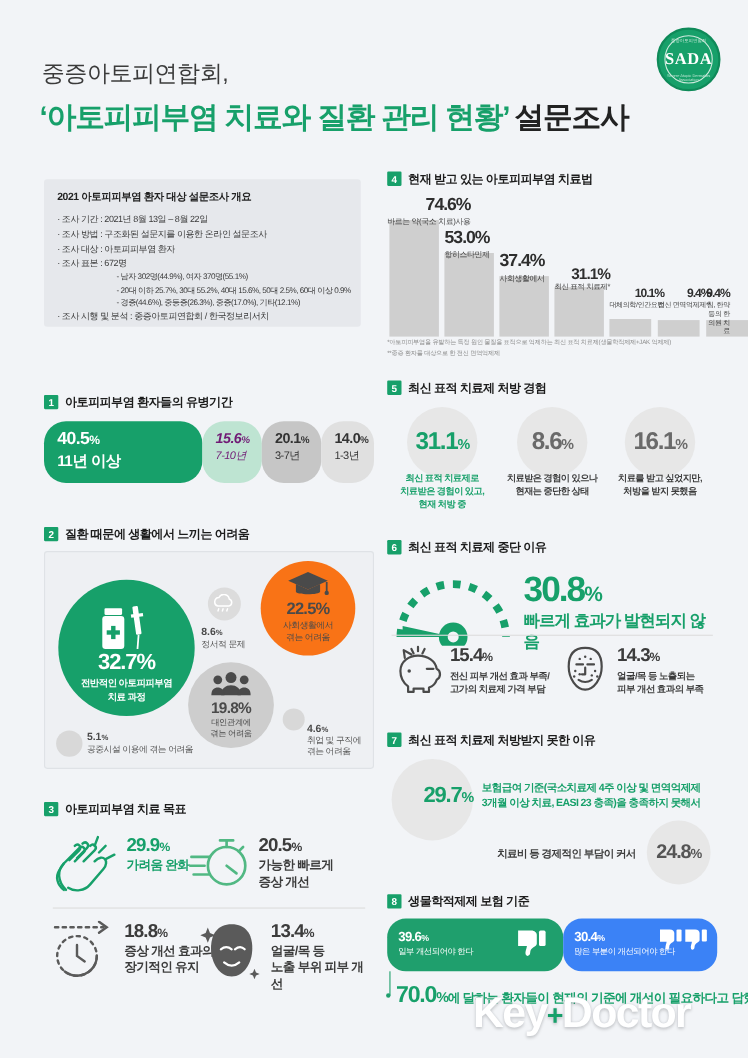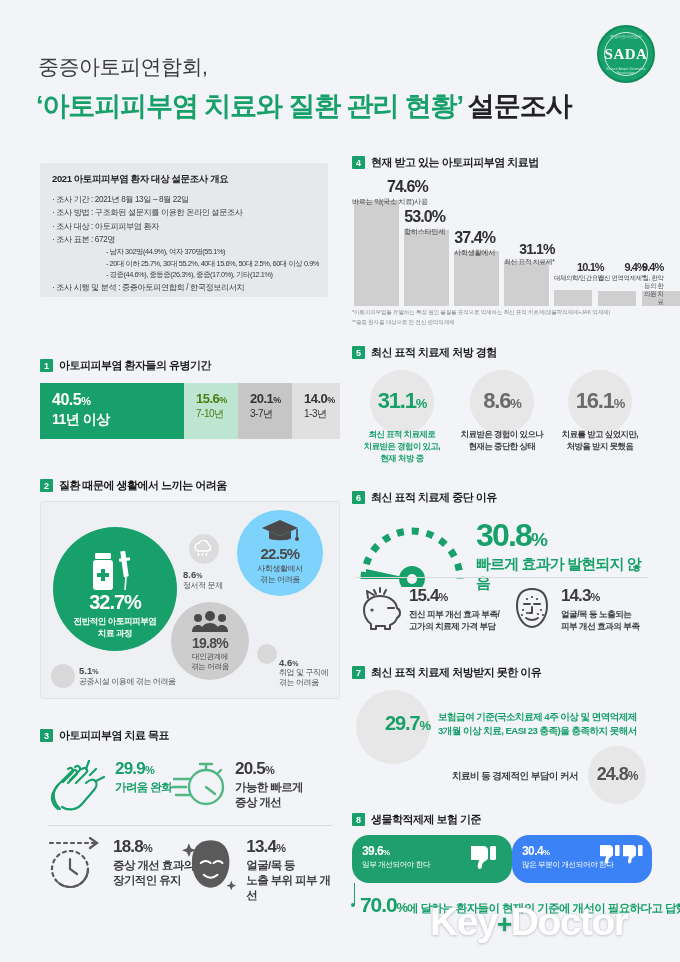--- a/index.html
+++ b/index.html
@@ -36,45 +36,45 @@
 
   
   .sec-h { display:flex; align-items:center; gap:6px; }
   .sec-num { width:13px; height:13px; background:#17a06a; color:#fff; font-size:9px; font-weight:bold;
              display:flex; align-items:center; justify-content:center; border-radius:1px; }
   .sec-t { font-size:11px; font-weight:bold; color:#1c1c1c; letter-spacing:-0.5px; }
 
   
   .s1 { position:absolute; left:40px; top:358px; width:300px; }
   .s1-bars { display:flex; margin-top:10px; height:56px; }
-  .s1-b { position:relative; padding:8px 0 0 12px; }
+  .s1-b { position:relative; padding:8px 0 0 12px;border-radius:20px; }
   .s1-b.b0 { width:144px; background:#17a06a; }
   .s1-b.b1 { width:54px; background:#bee4d2; }
   .s1-b.b2 { width:54px; background:#c6c6c6; }
   .s1-b.b3 { width:48px; background:#e0e0e0; }
   .s1-p { font-size:13px; font-weight:bold; letter-spacing:-0.5px; }
   .s1-p .sm { font-size:9px; }
   .s1-l { font-size:10.5px; font-weight:bold; letter-spacing:-0.5px; margin-top:1px;}
   .b0 .s1-p { font-size:16px; color:#fff; }
   .b0 .s1-p .sm { font-size:11px; }
   .b0 .s1-l { font-size:14px; color:#fff; margin-top:2px;}
-  .b1 .s1-p,.b1 .s1-l { color:#4d7c0f; }
+  .b1 .s1-p,.b1 .s1-l { color:#701a75;font-style:italic; }
   .b2 .s1-p,.b2 .s1-l { color:#333; }
   .b3 .s1-p,.b3 .s1-l { color:#333; }
   .b1 .s1-l,.b2 .s1-l,.b3 .s1-l { font-weight:normal; font-size:10px;}
 
   
   .s2 { position:absolute; left:40px; top:478px; width:300px; }
   .s2-box { position:relative; margin-top:8px; width:300px; height:198px;
             background:#eef0f3; border:1px solid #dfe2e6; border-radius:3px; }
   .bub { position:absolute; border-radius:50%; }
   .bub-main { left:12px; top:25px; width:124px; height:124px; background:#17a06a; }
   .bub-main .pv { position:absolute; left:0; right:0; top:64px; text-align:center; color:#fff; font-size:20px; font-weight:bold; letter-spacing:-1px;}
   .bub-main .lb { position:absolute; left:0; right:0; top:89px; text-align:center; color:#fff; font-size:8.6px; font-weight:bold; line-height:1.35; letter-spacing:-0.5px;}
-  .bub-soc { left:196px; top:8px; width:86px; height:86px; background:#7dd3fc; }
+  .bub-soc { left:196px; top:8px; width:86px; height:86px; background:#f97316; }
   .bub-soc .pv { position:absolute; left:0; right:0; top:35px; text-align:center; color:#4a4a4a; font-size:15px; font-weight:bold; letter-spacing:-0.7px;}
   .bub-soc .lb { position:absolute; left:0; right:0; top:54px; text-align:center; color:#4a4a4a; font-size:8px; line-height:1.35; letter-spacing:-0.4px;}
   .bub-rel { left:130px; top:100px; width:78px; height:78px; background:#cdcdcd; }
   .bub-rel .pv { position:absolute; left:0; right:0; top:33px; text-align:center; color:#4a4a4a; font-size:14px; font-weight:bold; letter-spacing:-0.7px;}
   .bub-rel .lb { position:absolute; left:0; right:0; top:50px; text-align:center; color:#4a4a4a; font-size:7.6px; line-height:1.3; letter-spacing:-0.4px;}
   .bub-emo { left:148px; top:32px; width:30px; height:30px; background:#dcdcdc; }
   .em-txt { position:absolute; left:142px; top:67px; width:70px; }
   .em-txt .pv { font-size:9.5px; font-weight:bold; color:#4a4a4a; }
   .em-txt .pv .sm { font-size:7px; }
   .em-txt .lb { font-size:8px; color:#555; letter-spacing:-0.4px; }

